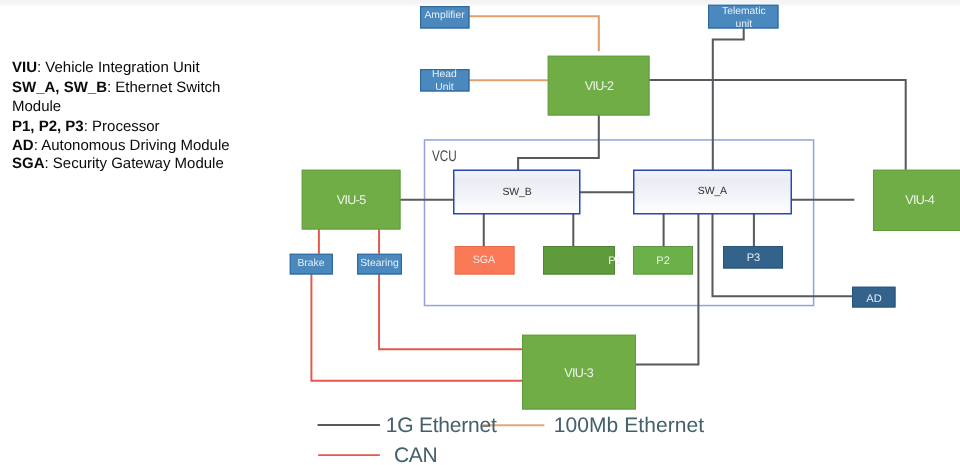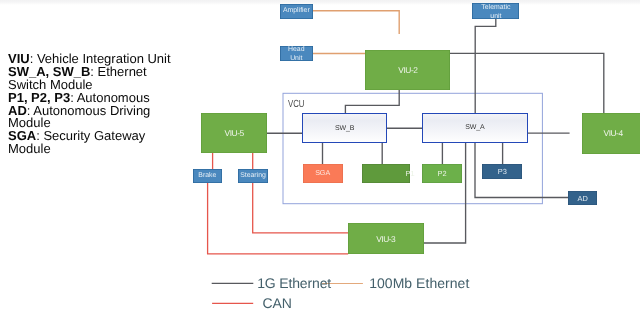--- a/index.html
+++ b/index.html
@@ -9,22 +9,22 @@
        -webkit-font-smoothing:antialiased;text-rendering:geometricPrecision;}
   #stage{position:relative;width:640px;height:310px;background:#fff;
          will-change:transform;transform:translateZ(0);}
   #topband{position:absolute;left:0;top:0;width:640px;height:5px;
            background:linear-gradient(to bottom,#f2f2f3 0%,#f5f5f6 40%,#fbfbfb 75%,#ffffff 100%);}
   svg#wires{position:absolute;left:0;top:0;width:640px;height:310px;}
   .node{position:absolute;display:flex;align-items:center;justify-content:center;
         text-align:center;box-sizing:border-box;}
   .legendtxt{position:absolute;color:#44606b;font-family:"Liberation Sans",sans-serif;
              font-size:14px;letter-spacing:-0.15px;white-space:nowrap;line-height:9px;}
-  #keytext{position:absolute;left:8px;top:53px;width:172px;color:#0a0a0a;
-           font-size:13px;line-height:12.88px;}
+  #keytext{position:absolute;left:8px;top:40px;width:172px;color:#0a0a0a;
+           font-size:10px;line-height:12.88px;}
   #keytext b{font-weight:bold;}
   .node.grn{background:#70AD47;color:#eef4ea;font-size:8.4px;letter-spacing:-0.45px;
             box-shadow:inset 0 0 0 0.6px #5e9a39;}
   .node.p1{background:#5F9A3C;color:#eaf2e4;font-size:7.4px;box-shadow:inset 0 0 0 0.6px #517f35;padding-left:48px;}
   .node.p2{background:#6CB04A;color:#eaf2e4;font-size:7.4px;box-shadow:inset 0 0 0 0.6px #5a9540;}
   .node.org{background:#FA7A57;color:#fdeae3;font-size:7.1px;box-shadow:inset 0 0 0 0.6px #e46c4c;}
   .node.blu{background:#4A88BE;color:#e7eff6;font-size:6.9px;line-height:8.6px;
             box-shadow:inset 0 0 0 0.8px #2E6A9E;}
   .node.wrap2 > span{display:block;width:100%;}
   .node.wrap2{padding-top:3px;}
@@ -68,24 +68,24 @@
     <g stroke="#E6564C" stroke-width="1.3" fill="none" stroke-linecap="square">
       <path d="M212.6 153.1 V169.4"></path>
       <path d="M207.6 182.9 V253.8 H347.5"></path>
       <path d="M252.7 153.1 V232.8 H347.5"></path>
     </g>
   </svg>
 
   <div class="node grn" style="left:200.9px;top:113.4px;width:66.5px;height:39.7px;">
     <span>VIU-5</span>
   </div>
-  <div class="node grn" style="left:365.4px;top:50px;width:85px;height:39.9px;">
+  <div class="node grn" style="left:365.4px;top:37px;width:68px;height:39.9px;">
     <span>VIU-2</span>
   </div>
-  <div class="node grn" style="left:347.5px;top:223.3px;width:76.5px;height:31px;">
+  <div class="node grn" style="left:347.5px;top:223.3px;width:76.5px;height:50px;">
     <span>VIU-3</span>
   </div>
   <div class="node grn" style="left:582px;top:113px;width:62.2px;height:40.6px;">
     <span>VIU-4</span>
   </div>
 
   <div class="node sw" style="left:302.2px;top:113.4px;width:85.1px;height:29.8px;">
     <span>SW_B</span>
   </div>
   <div class="node sw" style="left:422.1px;top:113.1px;width:105.7px;height:29.6px;">
@@ -126,21 +126,21 @@
   </div>
   <div class="node blu" style="left:237.9px;top:169.4px;width:30.2px;height:13.7px;">
     <span>Stearing</span>
   </div>
 
   <div id="vculabel">VCU</div>
 
   <div id="keytext">
       <div><b>VIU</b><span>: Vehicle Integration Unit</span></div>
       <div><b>SW_A, SW_B</b><span>: Ethernet Switch Module</span></div>
-      <div><b>P1, P2, P3</b><span>: Autonomous</span></div>
+      <div><b>P1, P2, P3</b><span>: Processor</span></div>
       <div><b>AD</b><span>: Autonomous Driving Module</span></div>
       <div><b>SGA</b><span>: Security Gateway Module</span></div>
     </div>
 
   <svg id="legendlines" style="position:absolute;left:0;top:0;width:640px;height:310px;">
     <line x1="211.7" y1="283.4" x2="253.3" y2="283.4" stroke="#58595e" stroke-width="1.35"></line>
     <line x1="322.1" y1="283.5" x2="362.9" y2="283.5" stroke="#E3A97C" stroke-width="1.2"></line>
     <line x1="212.1" y1="303.4" x2="253.2" y2="303.4" stroke="#E6564C" stroke-width="1.3"></line>
   </svg>
   <div class="legendtxt" style="left:257.2px;top:279.0px;">1G Ethernet</div>

